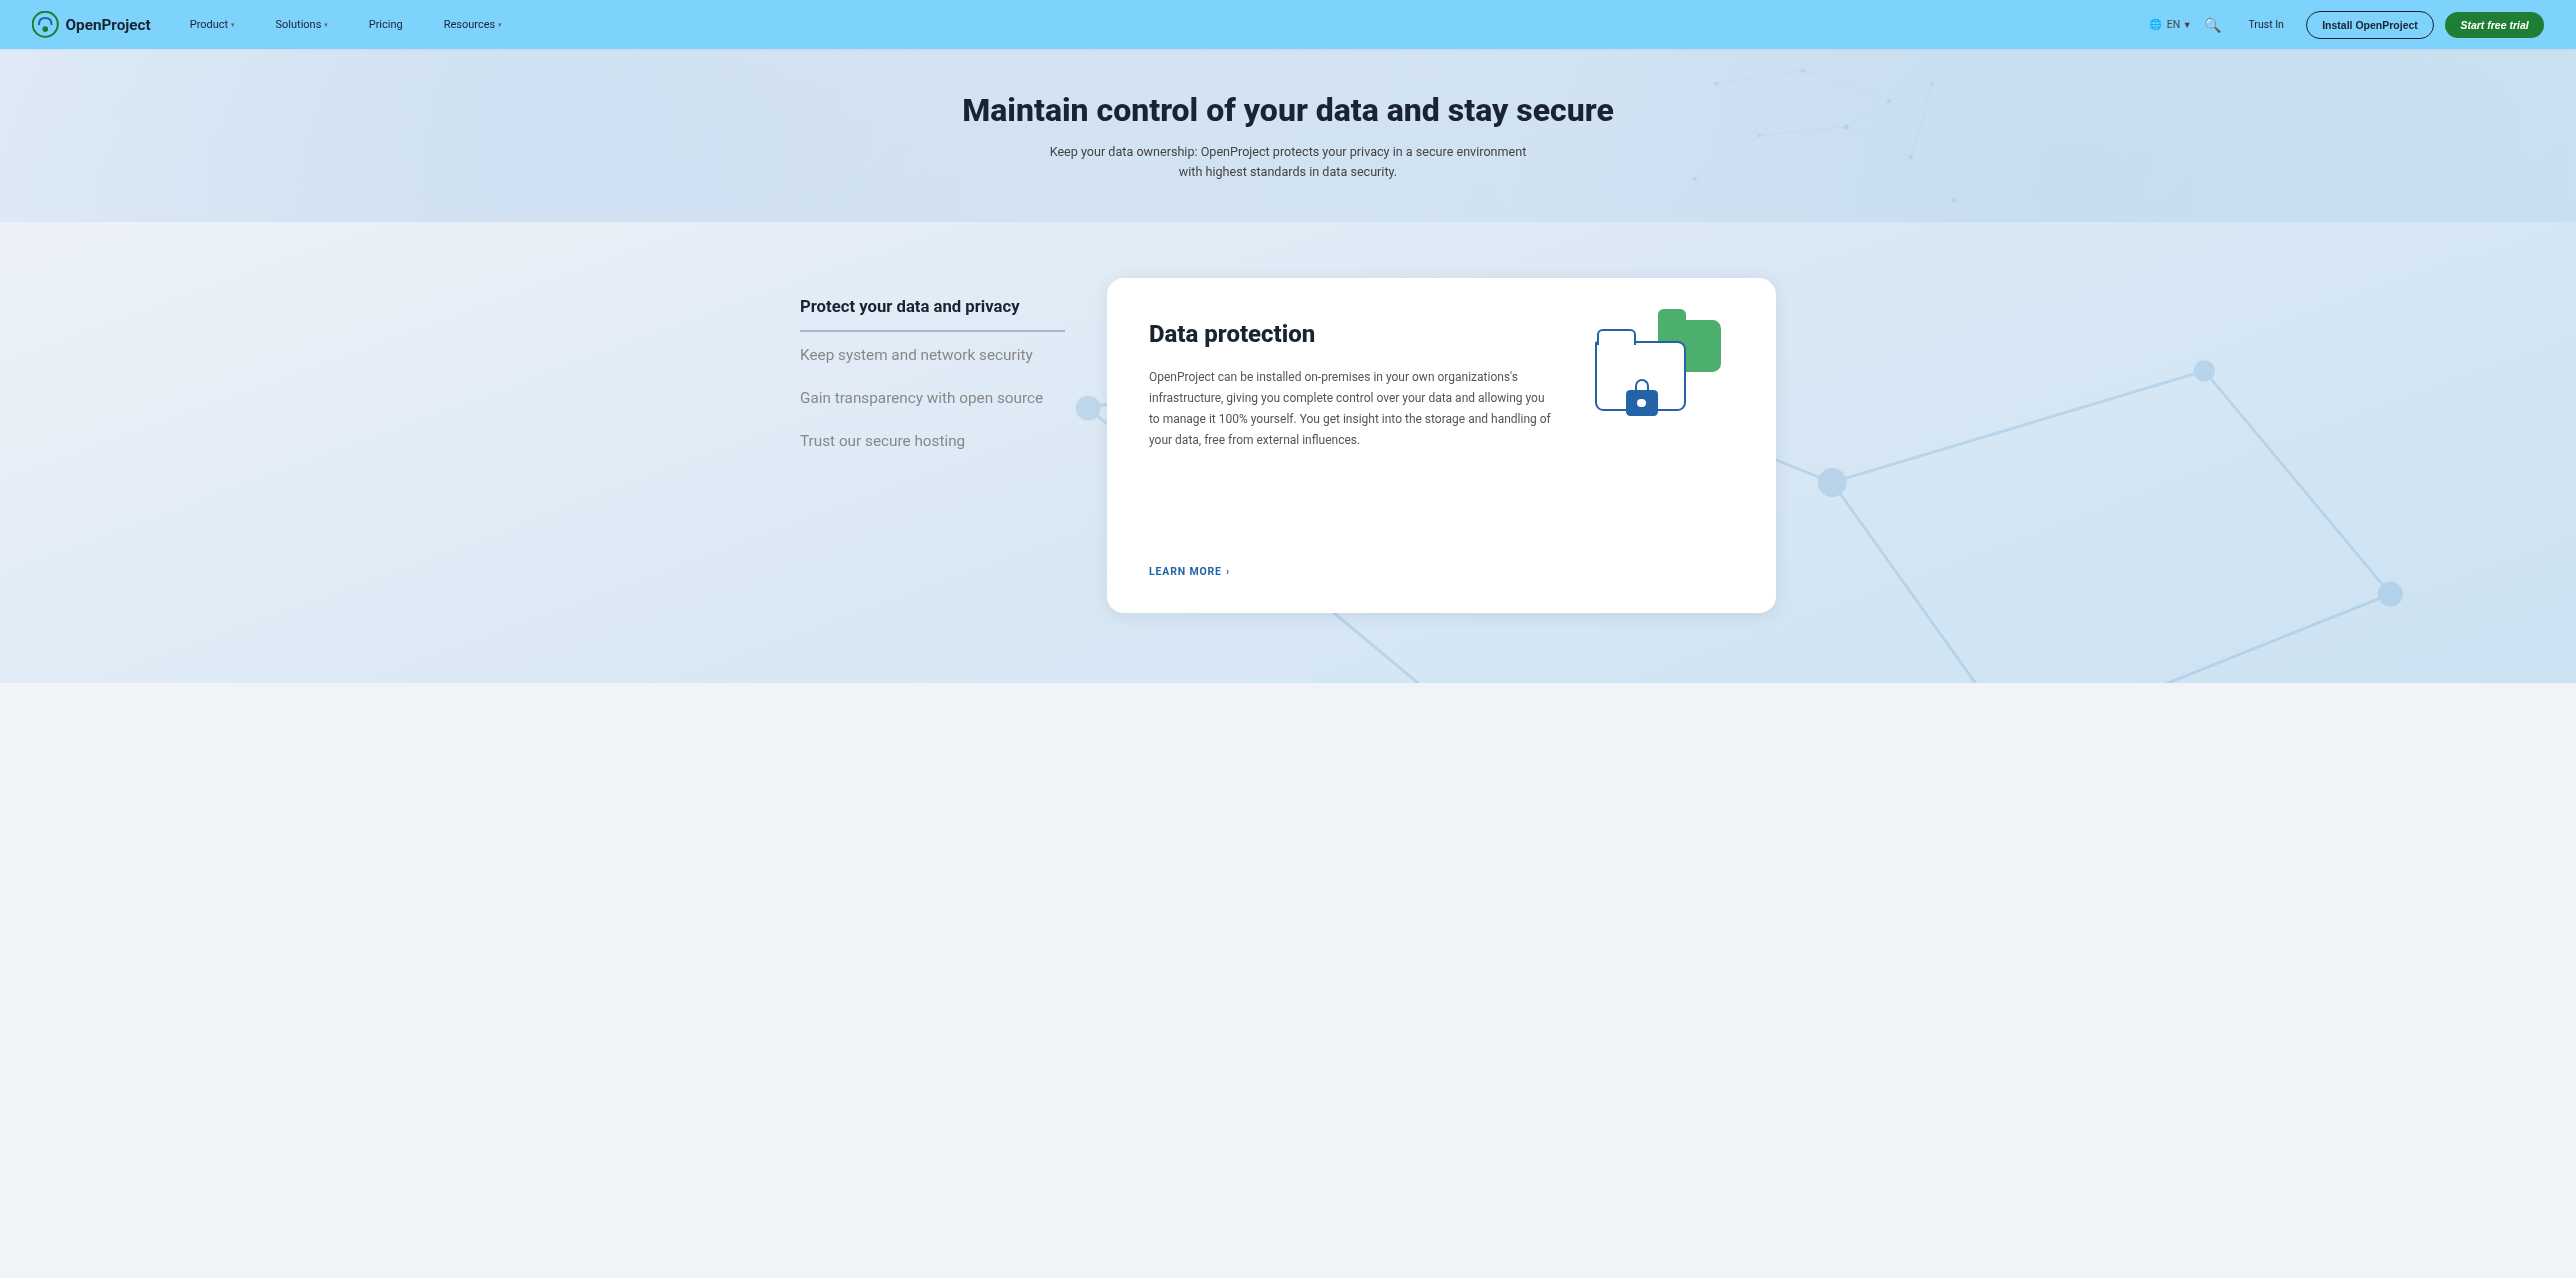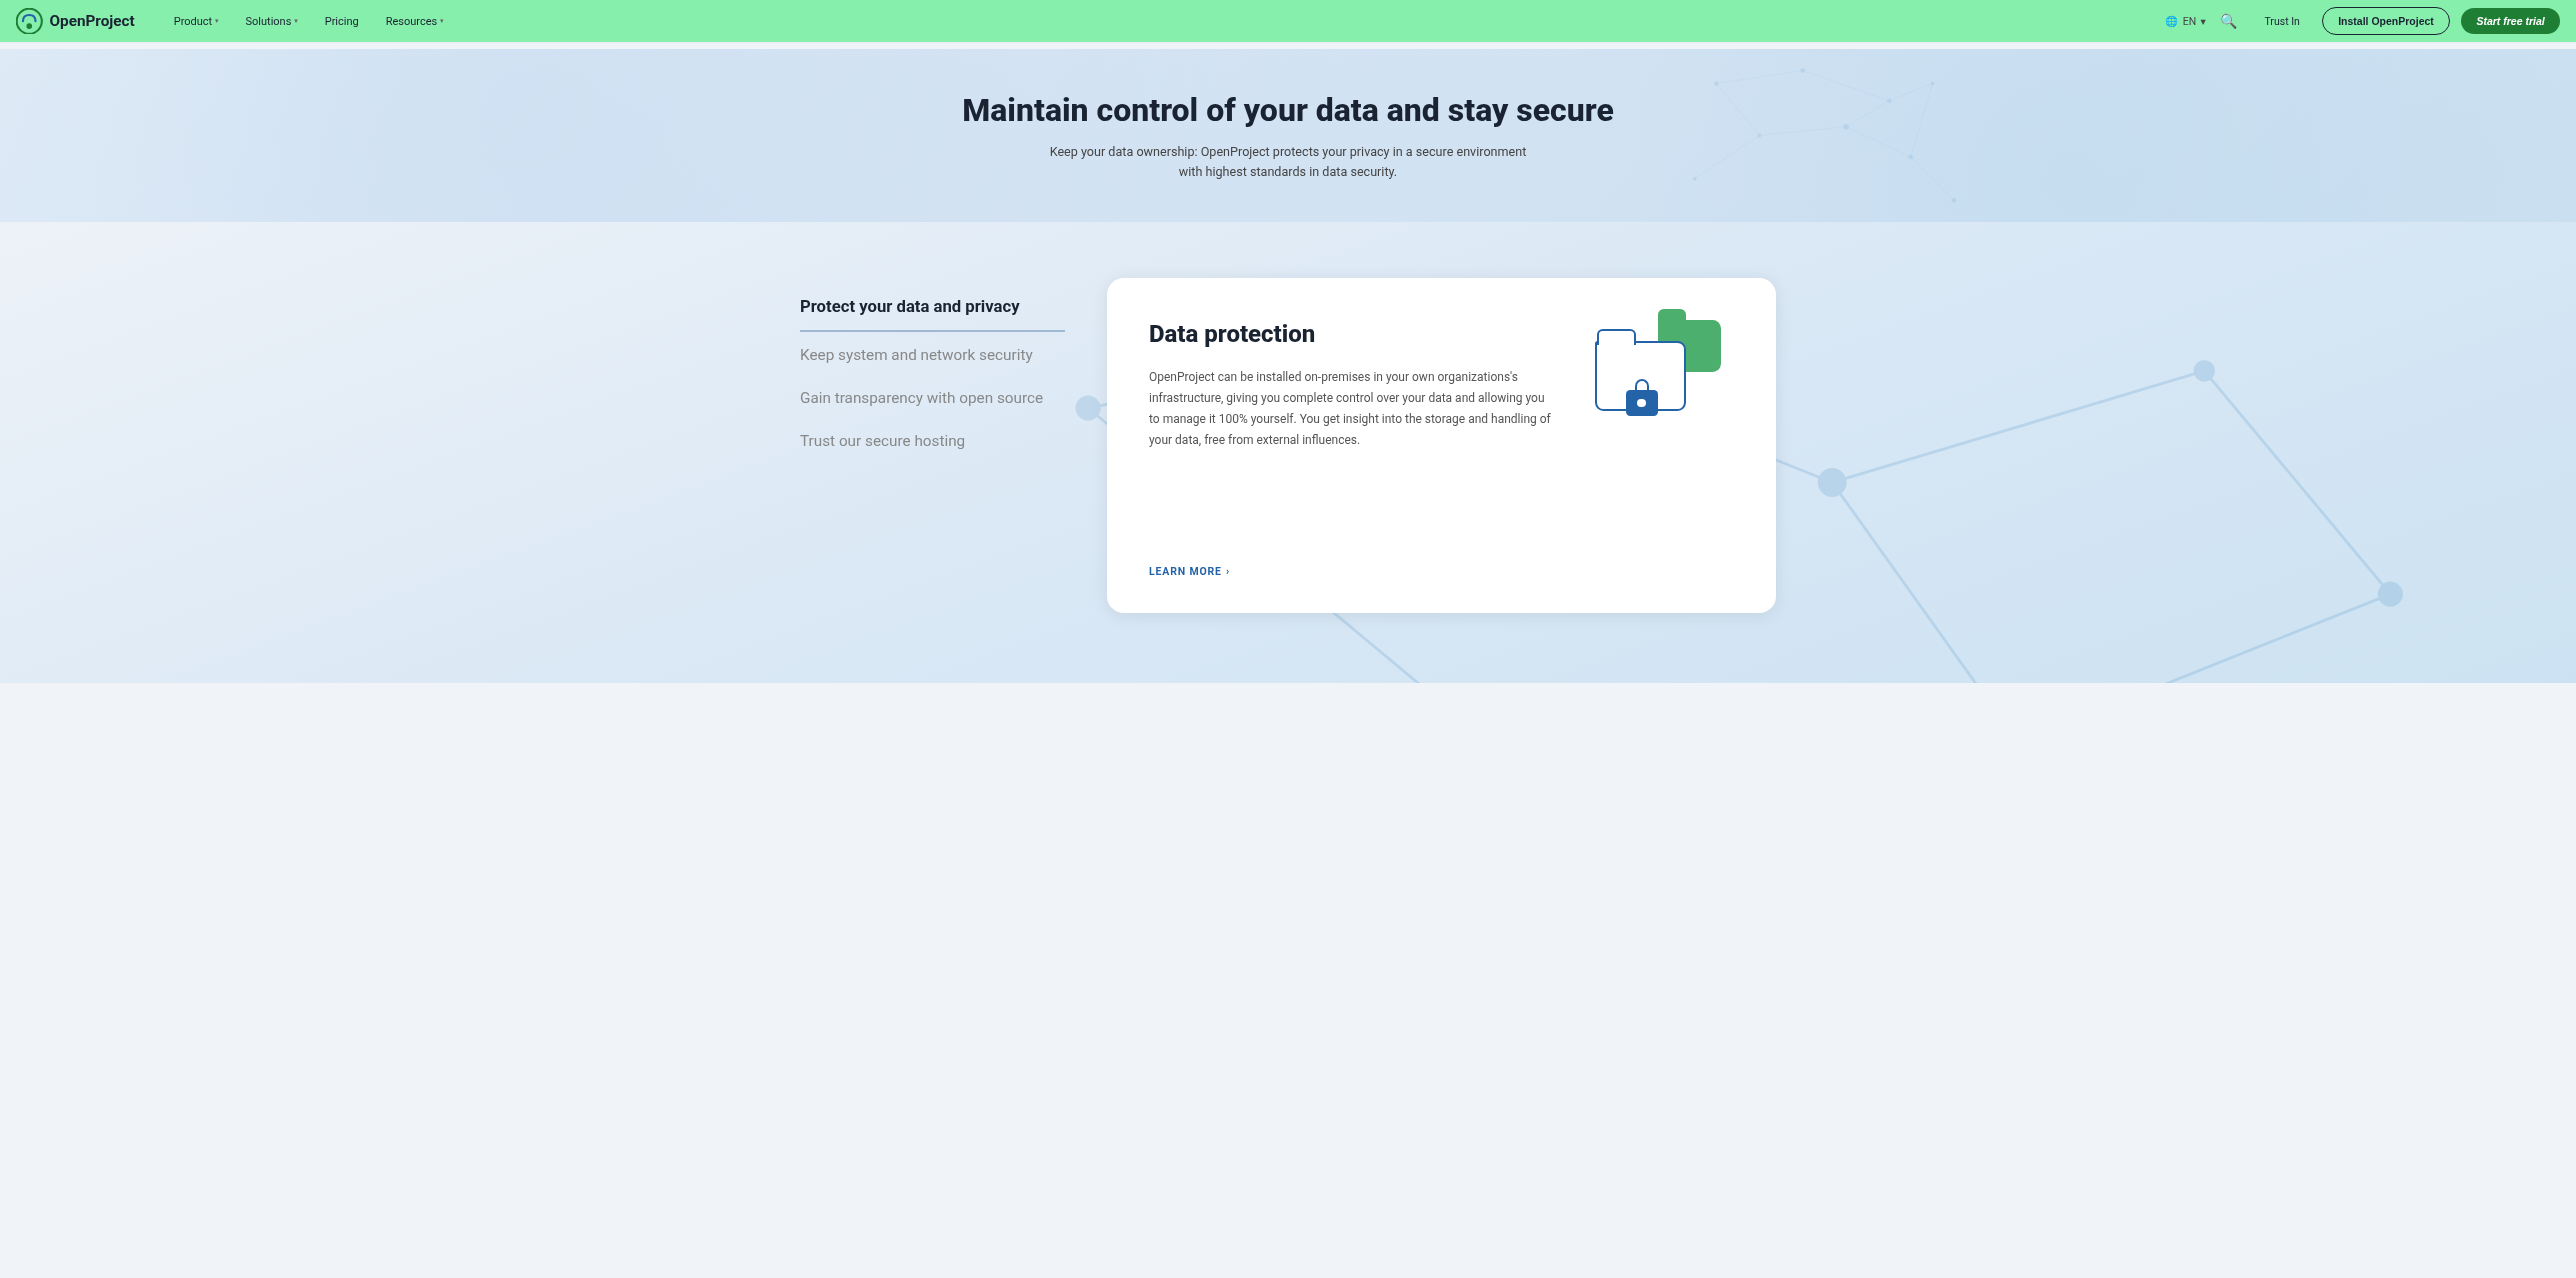--- a/index.html
+++ b/index.html
@@ -10,25 +10,25 @@
       min-height: 100vh;
       overflow-x: hidden;
     }
 
     
     .navbar {
       position: fixed;
       top: 0;
       left: 0;
       right: 0;
-      height: 42px;
-      background: #86efac;
-      display: flex;
-      align-items: center;
-      padding: 0 16px;
+      height: 49px;
+      background: #7dd3fc;
+      display: flex;
+      align-items: center;
+      padding: 0 32px;
       z-index: 100;
       box-shadow: 0 0.7px 2.1px rgba(0,0,0,0.08);
     }
 
     .nav-logo {
       display: flex;
       align-items: center;
       gap: 7px;
       text-decoration: none;
       margin-right: 28px;
@@ -41,21 +41,21 @@
 
     .nav-logo-text {
       font-size: 15.3px;
       font-weight: 700;
       color: #1a2332;
     }
 
     .nav-links {
       display: flex;
       align-items: flex-start;
-      gap: 5px;
+      gap: 19px;
       flex: 1;
     }
 
     .nav-link {
       display: flex;
       align-items: center;
       gap: 2.8px;
       padding: 5.6px 11px;
       font-size: 11px;
       color: #1a2332;

